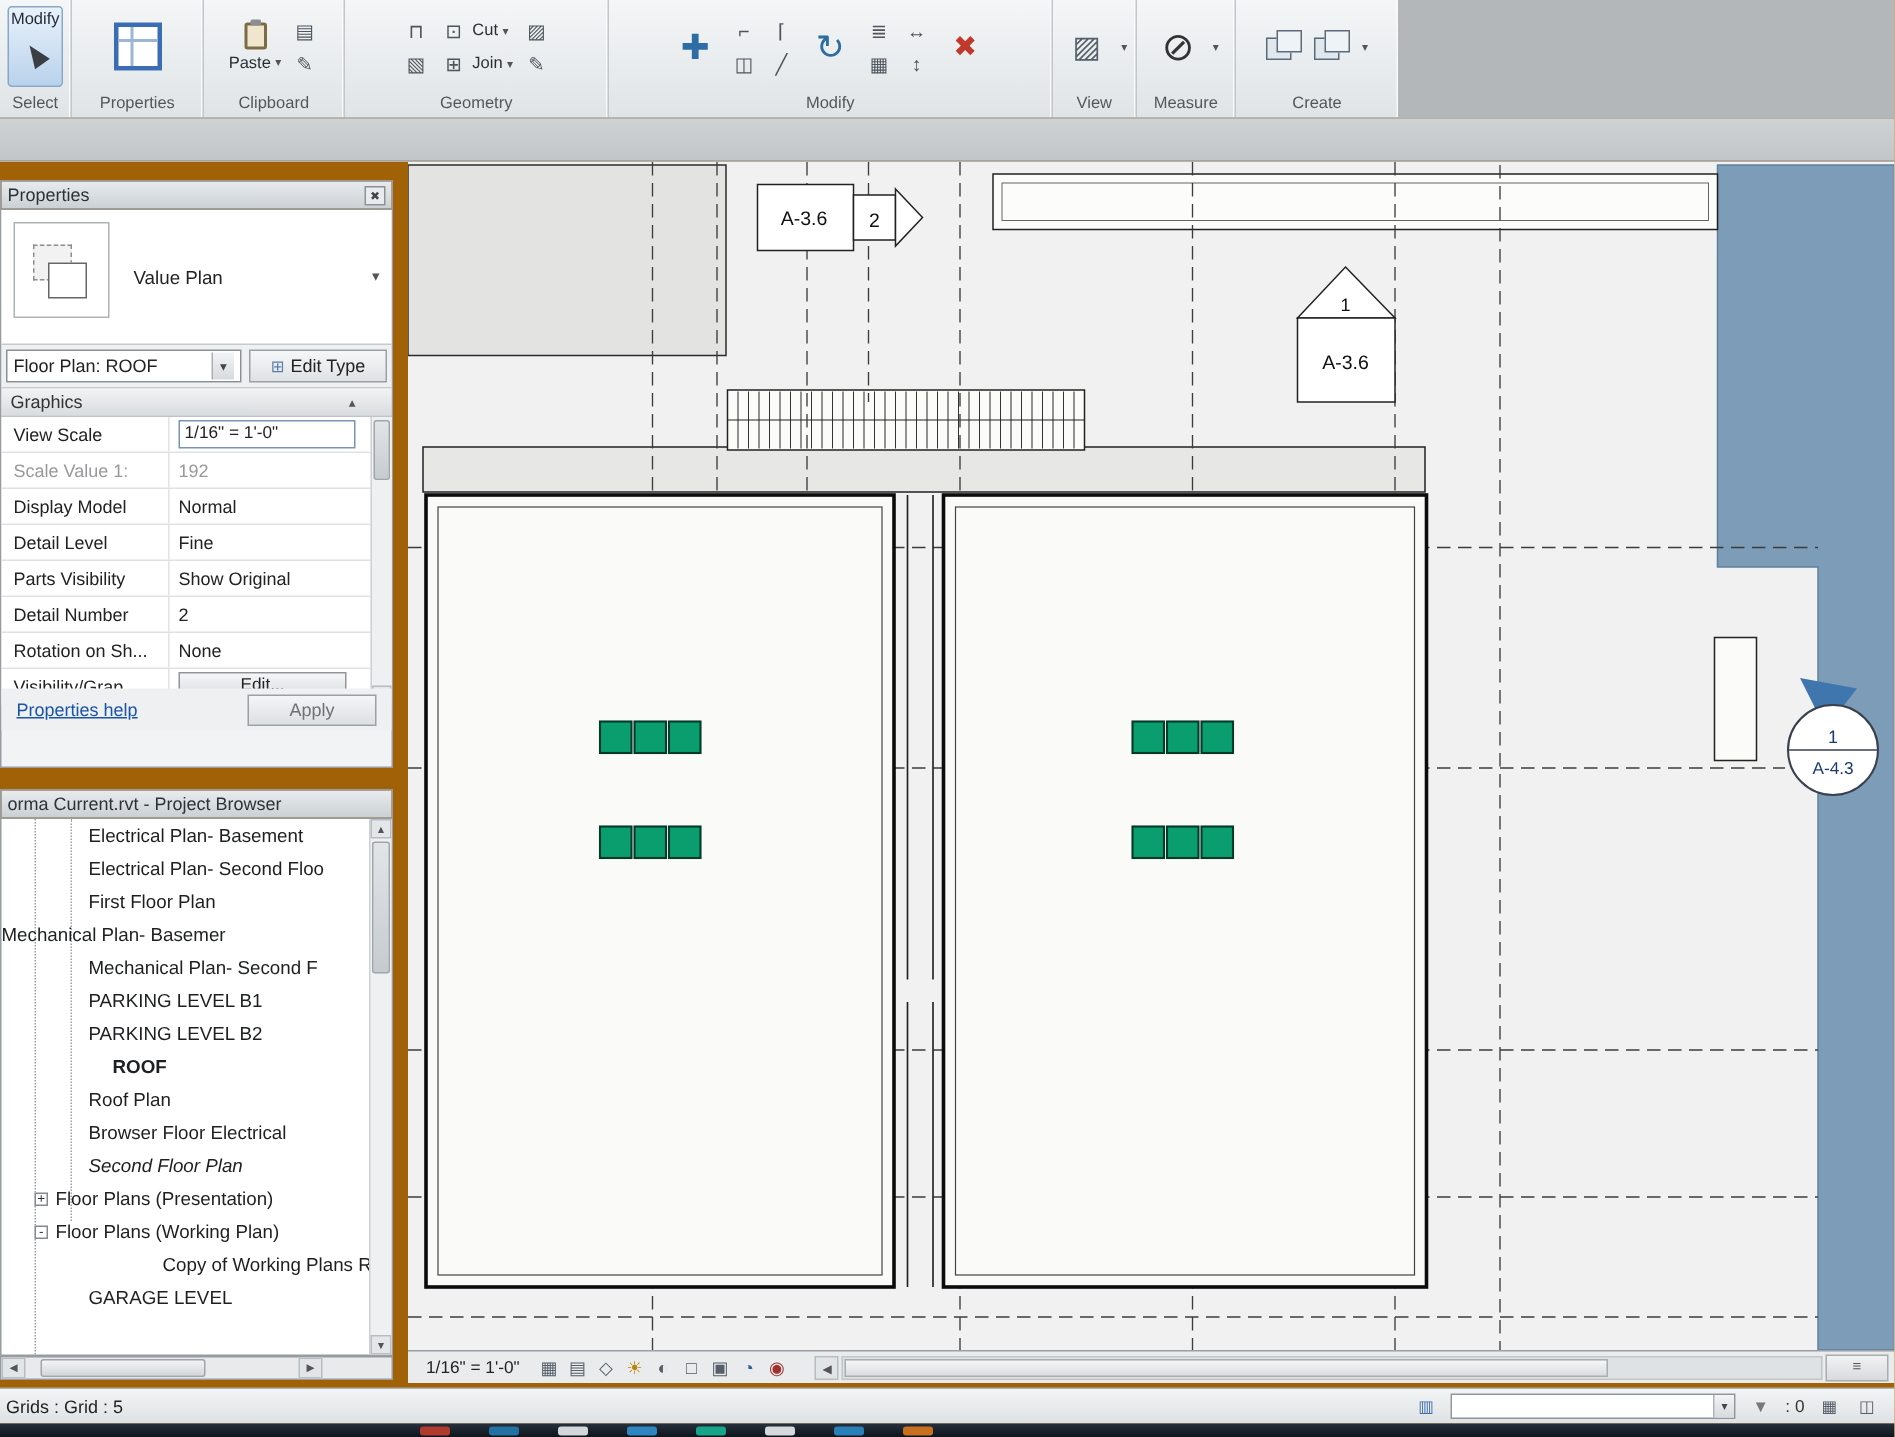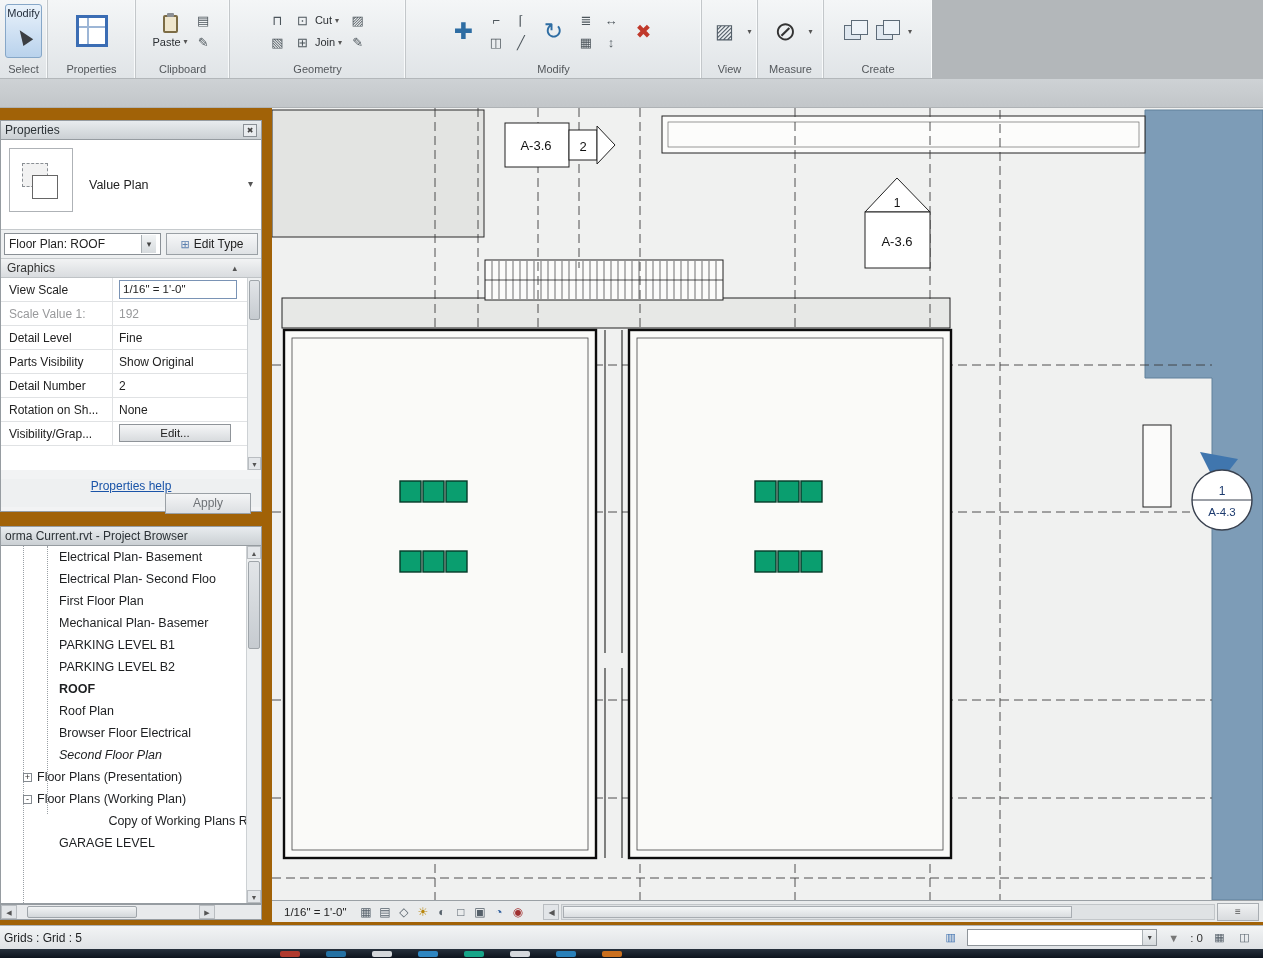--- a/index.html
+++ b/index.html
@@ -260,20 +260,24 @@
           <div class="plab">View Scale</div>
           <div class="pval">
             <div class="pinp">1/16" = 1'-0"</div>
           </div>
         </div>
         <div class="prow">
           <div class="plab dis">Scale Value    1:</div>
           <div class="pval dis">192</div>
         </div>
         <div class="prow">
+          <div class="plab">Display Model</div>
+          <div class="pval">Normal</div>
+        </div>
+        <div class="prow">
           <div class="plab">Detail Level</div>
           <div class="pval">Fine</div>
         </div>
         <div class="prow">
           <div class="plab">Parts Visibility</div>
           <div class="pval">Show Original</div>
         </div>
         <div class="prow">
           <div class="plab">Detail Number</div>
           <div class="pval">2</div>
@@ -286,40 +290,41 @@
           <div class="plab">Visibility/Grap...</div>
           <div class="pval">
             <div class="pbtn">Edit...</div>
           </div>
         </div>
       </div>
     <div class="vscroll" style="top:138px;height:192px;">
       <div class="vthumb" style="top:2px;height:40px;"></div>
       <span class="sarr" style="bottom:0;">▼</span>
     </div>
-    <div id="help-row" style="position:absolute;left:0;right:0;bottom:4px;flex-direction:column;">
+    <div id="help-row" style="position:absolute;left:0;right:0;bottom:24px;">
       <a id="help-link">Properties help</a>
       <div id="apply-btn">Apply</div>
     </div>
   </div>
 
   <div class="palette-title" style="top:526px;">
     <span>orma Current.rvt - Project Browser</span>
   </div>
   <div id="browser">
     <div class="tree-guide" style="left:22px;top:0;bottom:0;"></div>
     <div class="tree-guide" style="left:46px;top:0;height:268px;"></div>
     <div id="tree-items">
         <div class="titem" style="padding-left: 58px;"><span>Electrical Plan- Basement</span></div>
         <div class="titem" style="padding-left: 58px;"><span>Electrical Plan- Second Floo</span></div>
         <div class="titem" style="padding-left: 58px;"><span>First Floor Plan</span></div>
-        <div class="titem" style="padding-left: 58px;"><span>Mechanical Plan- Basemer</span></div>
+        <div class="titem" style=""><span>Mechanical Plan- Basemer</span></div>
+        <div class="titem" style="padding-left: 58px;"><span>Mechanical Plan- Second F</span></div>
         <div class="titem" style="padding-left: 58px;"><span>PARKING LEVEL B1</span></div>
         <div class="titem" style="padding-left: 58px;"><span>PARKING LEVEL B2</span></div>
-        <div class="titem" style="padding-left: 58px;"><span class="bold">ROOF</span></div>
+        <div class="titem" style="padding-left: 58px; margin-left: 16px;"><span class="bold">ROOF</span></div>
         <div class="titem" style="padding-left: 58px;"><span>Roof Plan</span></div>
         <div class="titem" style="padding-left: 58px;"><span>Browser Floor Electrical</span></div>
         <div class="titem" style="padding-left: 58px; font-style: italic;"><span>Second Floor Plan</span></div>
         <div class="titem" style="padding-left: 22px;"><span class="twisty">+</span><span>Floor Plans (Presentation)</span></div>
         <div class="titem" style="padding-left: 22px;"><span class="twisty">-</span><span>Floor Plans (Working Plan)</span></div>
         <div class="titem" style="padding-left: 58px; text-align: right;"><span>Copy of Working Plans Roc</span></div>
         <div class="titem" style="padding-left: 58px;"><span>GARAGE LEVEL</span></div>
       </div>
     <div id="browser-vscroll">
       <span class="sarr" style="top:0;">▲</span>

